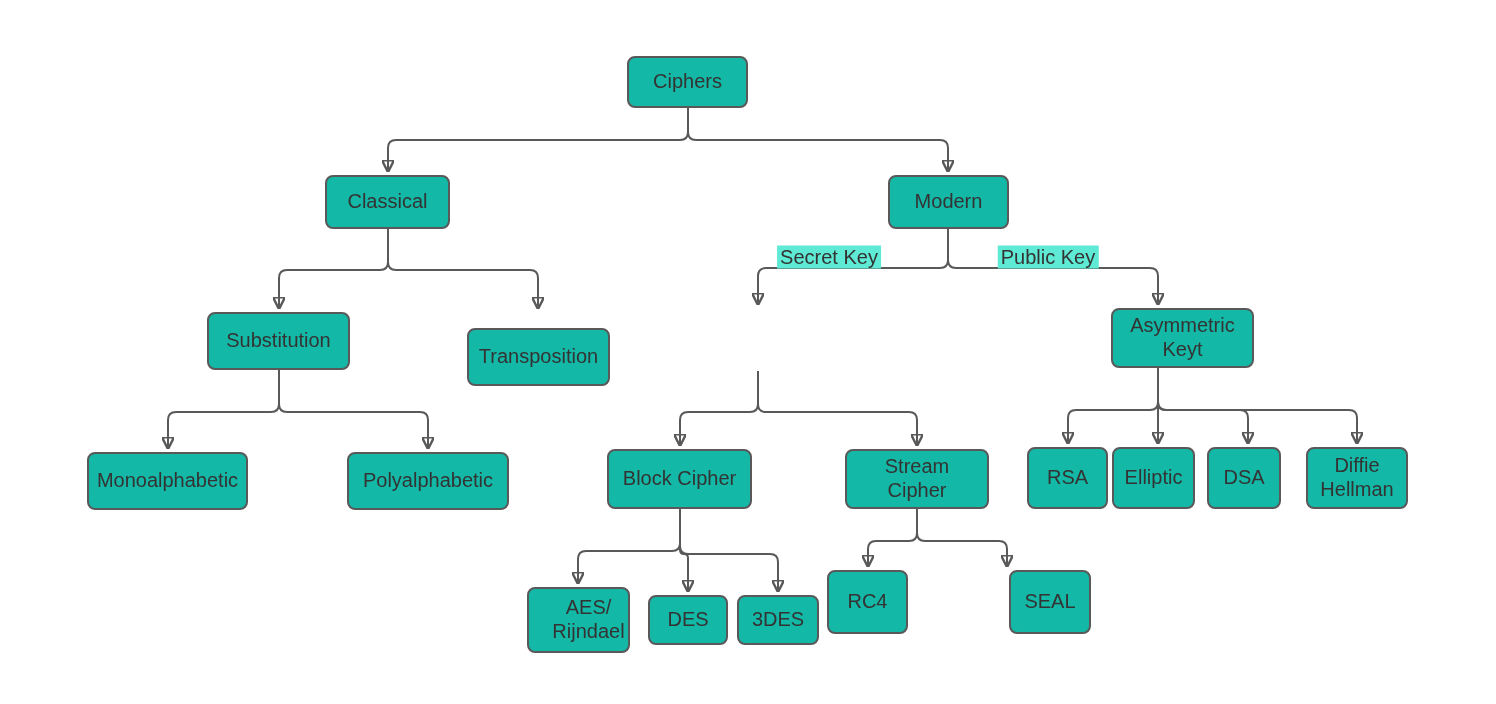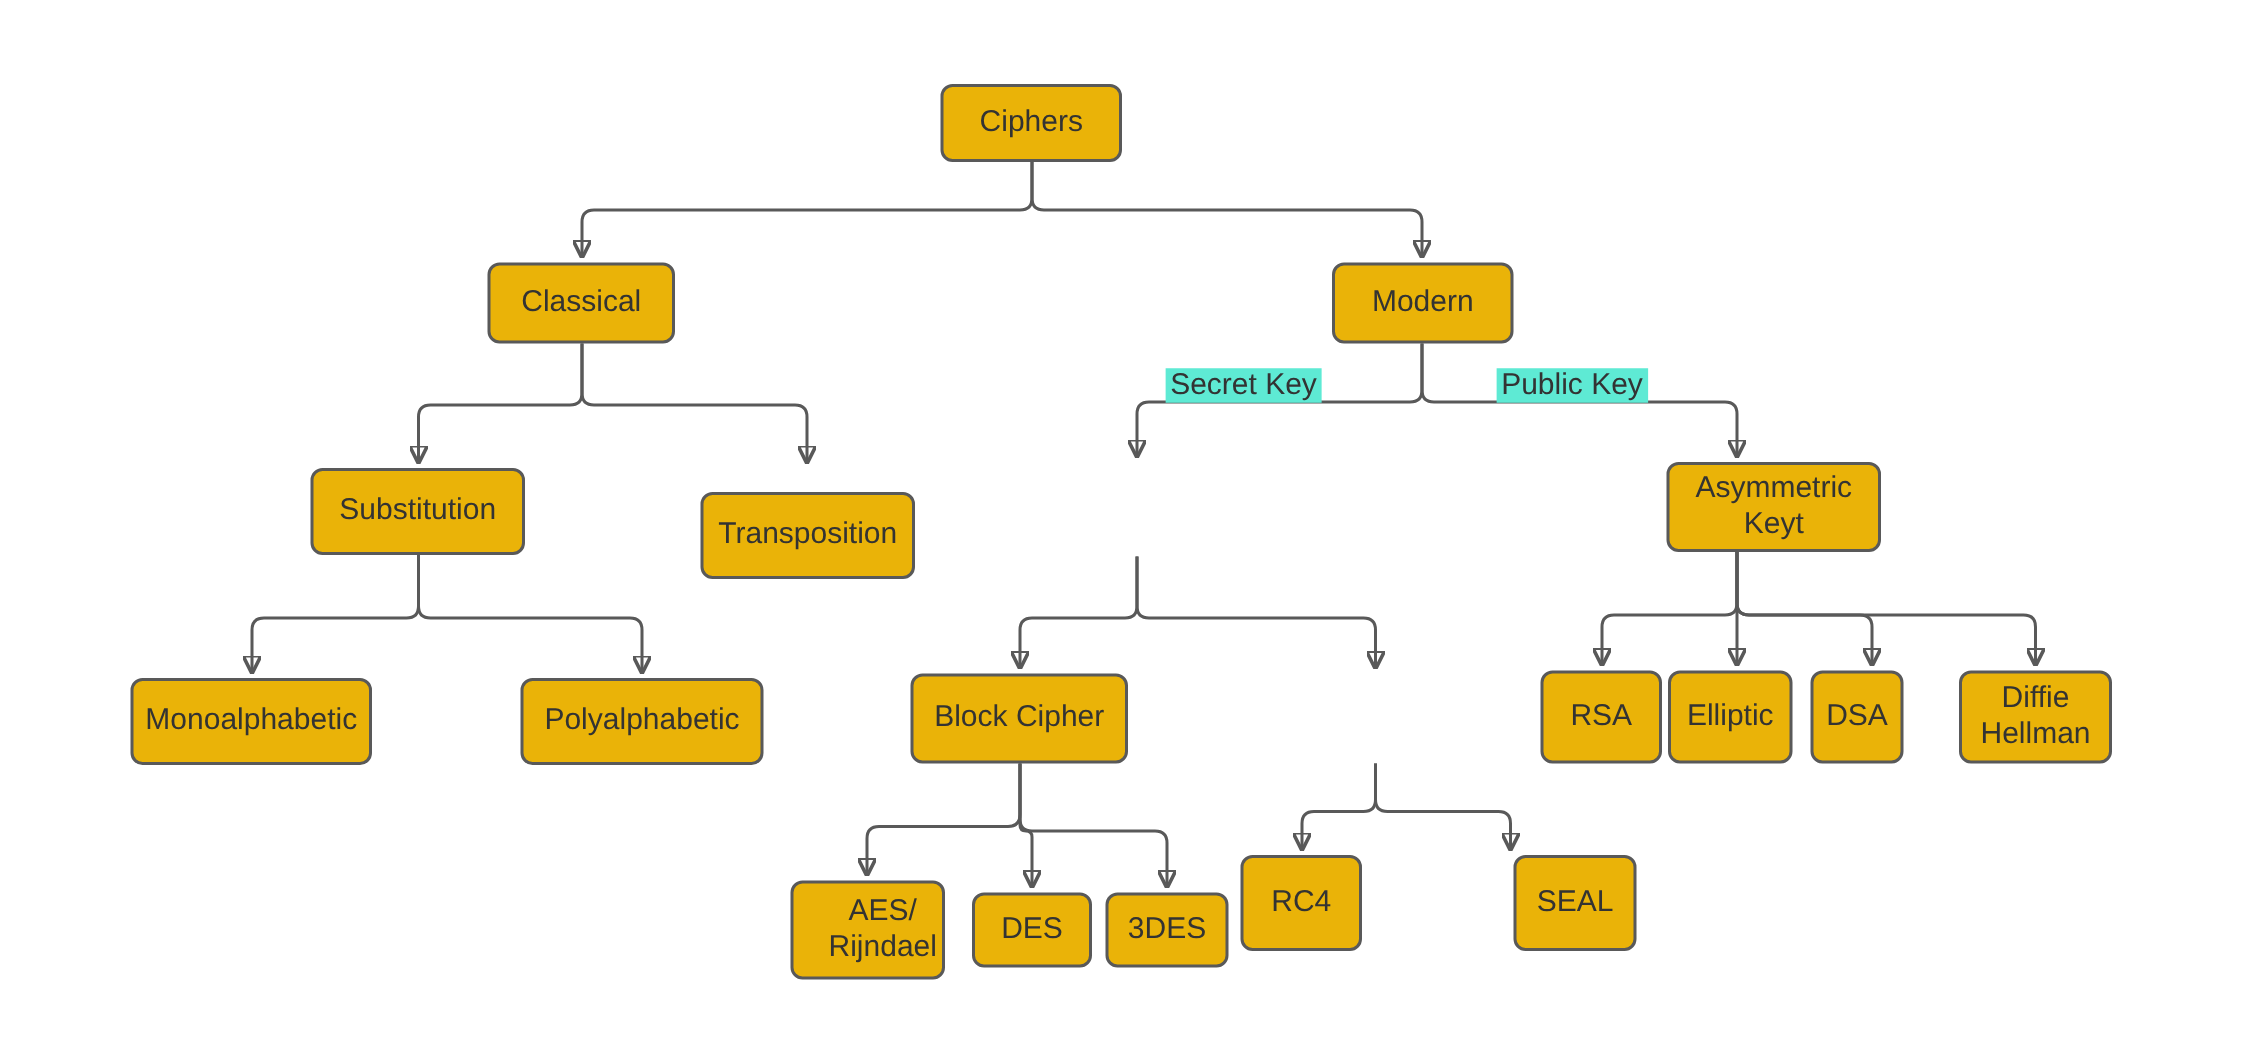--- a/index.html
+++ b/index.html
@@ -9,21 +9,21 @@
     height: 704px;
     background: #ffffff;
     font-family: "Liberation Sans", sans-serif;
     overflow: hidden;
   }
   svg.edges { position: absolute; left: 0; top: 0; width: 1496px; height: 704px; }
   svg.edges path { stroke: #595959; stroke-width: 2; fill: none; }
   .node {
     position: absolute;
     box-sizing: border-box;
-    background: #eab308;
+    background: #14b8a6;
     border: 2px solid #595959;
     border-radius: 8px;
     display: flex;
     align-items: center;
     justify-content: center;
     text-align: center;
     color: #333333;
     font-size: 20px;
     line-height: 1.18;
     white-space: pre-line;
@@ -78,23 +78,25 @@
   <div class="node" style="left:627px; top:56px;  width:121px; height:52px;">Ciphers</div>
   <div class="node" style="left:325px; top:175px; width:125px; height:54px;">Classical</div>
   <div class="node" style="left:207px; top:312px; width:143px; height:58px;">Substitution</div>
   <div class="node" style="left:888px; top:175px; width:121px; height:54px;">Modern</div>
   <div class="node" style="left:467px; top:328px; width:143px; height:58px;">Transposition</div>
   <div class="node" style="left:1087px; top:308px; width:143px; height:60px;margin-left:24px;">Asymmetric
 Keyt</div>
   <div class="node" style="left:347px; top:452px; width:162px; height:58px;">Polyalphabetic</div>
   <div class="node" style="left:87px;  top:452px; width:161px; height:58px;">Monoalphabetic</div>
   <div class="node" style="left:607px; top:449px; width:145px; height:60px;">Block Cipher</div>
+  <div class="node" style="left:845px; top:449px; width:144px; height:60px;">Stream
+Cipher</div>
   <div class="node" style="left:1027px; top:447px; width:81px; height:62px;">RSA</div>
   <div class="node" style="left:1112px; top:447px; width:83px; height:62px;">Elliptic</div>
-  <div class="node" style="left:1207px; top:447px; width:62px; height:62px;">DSA</div>
+  <div class="node" style="left:1207px; top:447px; width:74px; height:62px;">DSA</div>
   <div class="node" style="left:1306px; top:447px; width:102px; height:62px;">Diffie
 Hellman</div>
   <div class="node" style="left:527px; top:587px; width:103px; height:66px;padding-left:20px;">AES/
 Rijndael</div>
   <div class="node" style="left:648px; top:595px; width:80px; height:50px;">DES</div>
   <div class="node" style="left:737px; top:595px; width:82px; height:50px;">3DES</div>
   <div class="node" style="left:827px; top:570px; width:81px; height:64px;">RC4</div>
   <div class="node" style="left:1009px; top:570px; width:82px; height:64px;">SEAL</div>
 
 </div>

